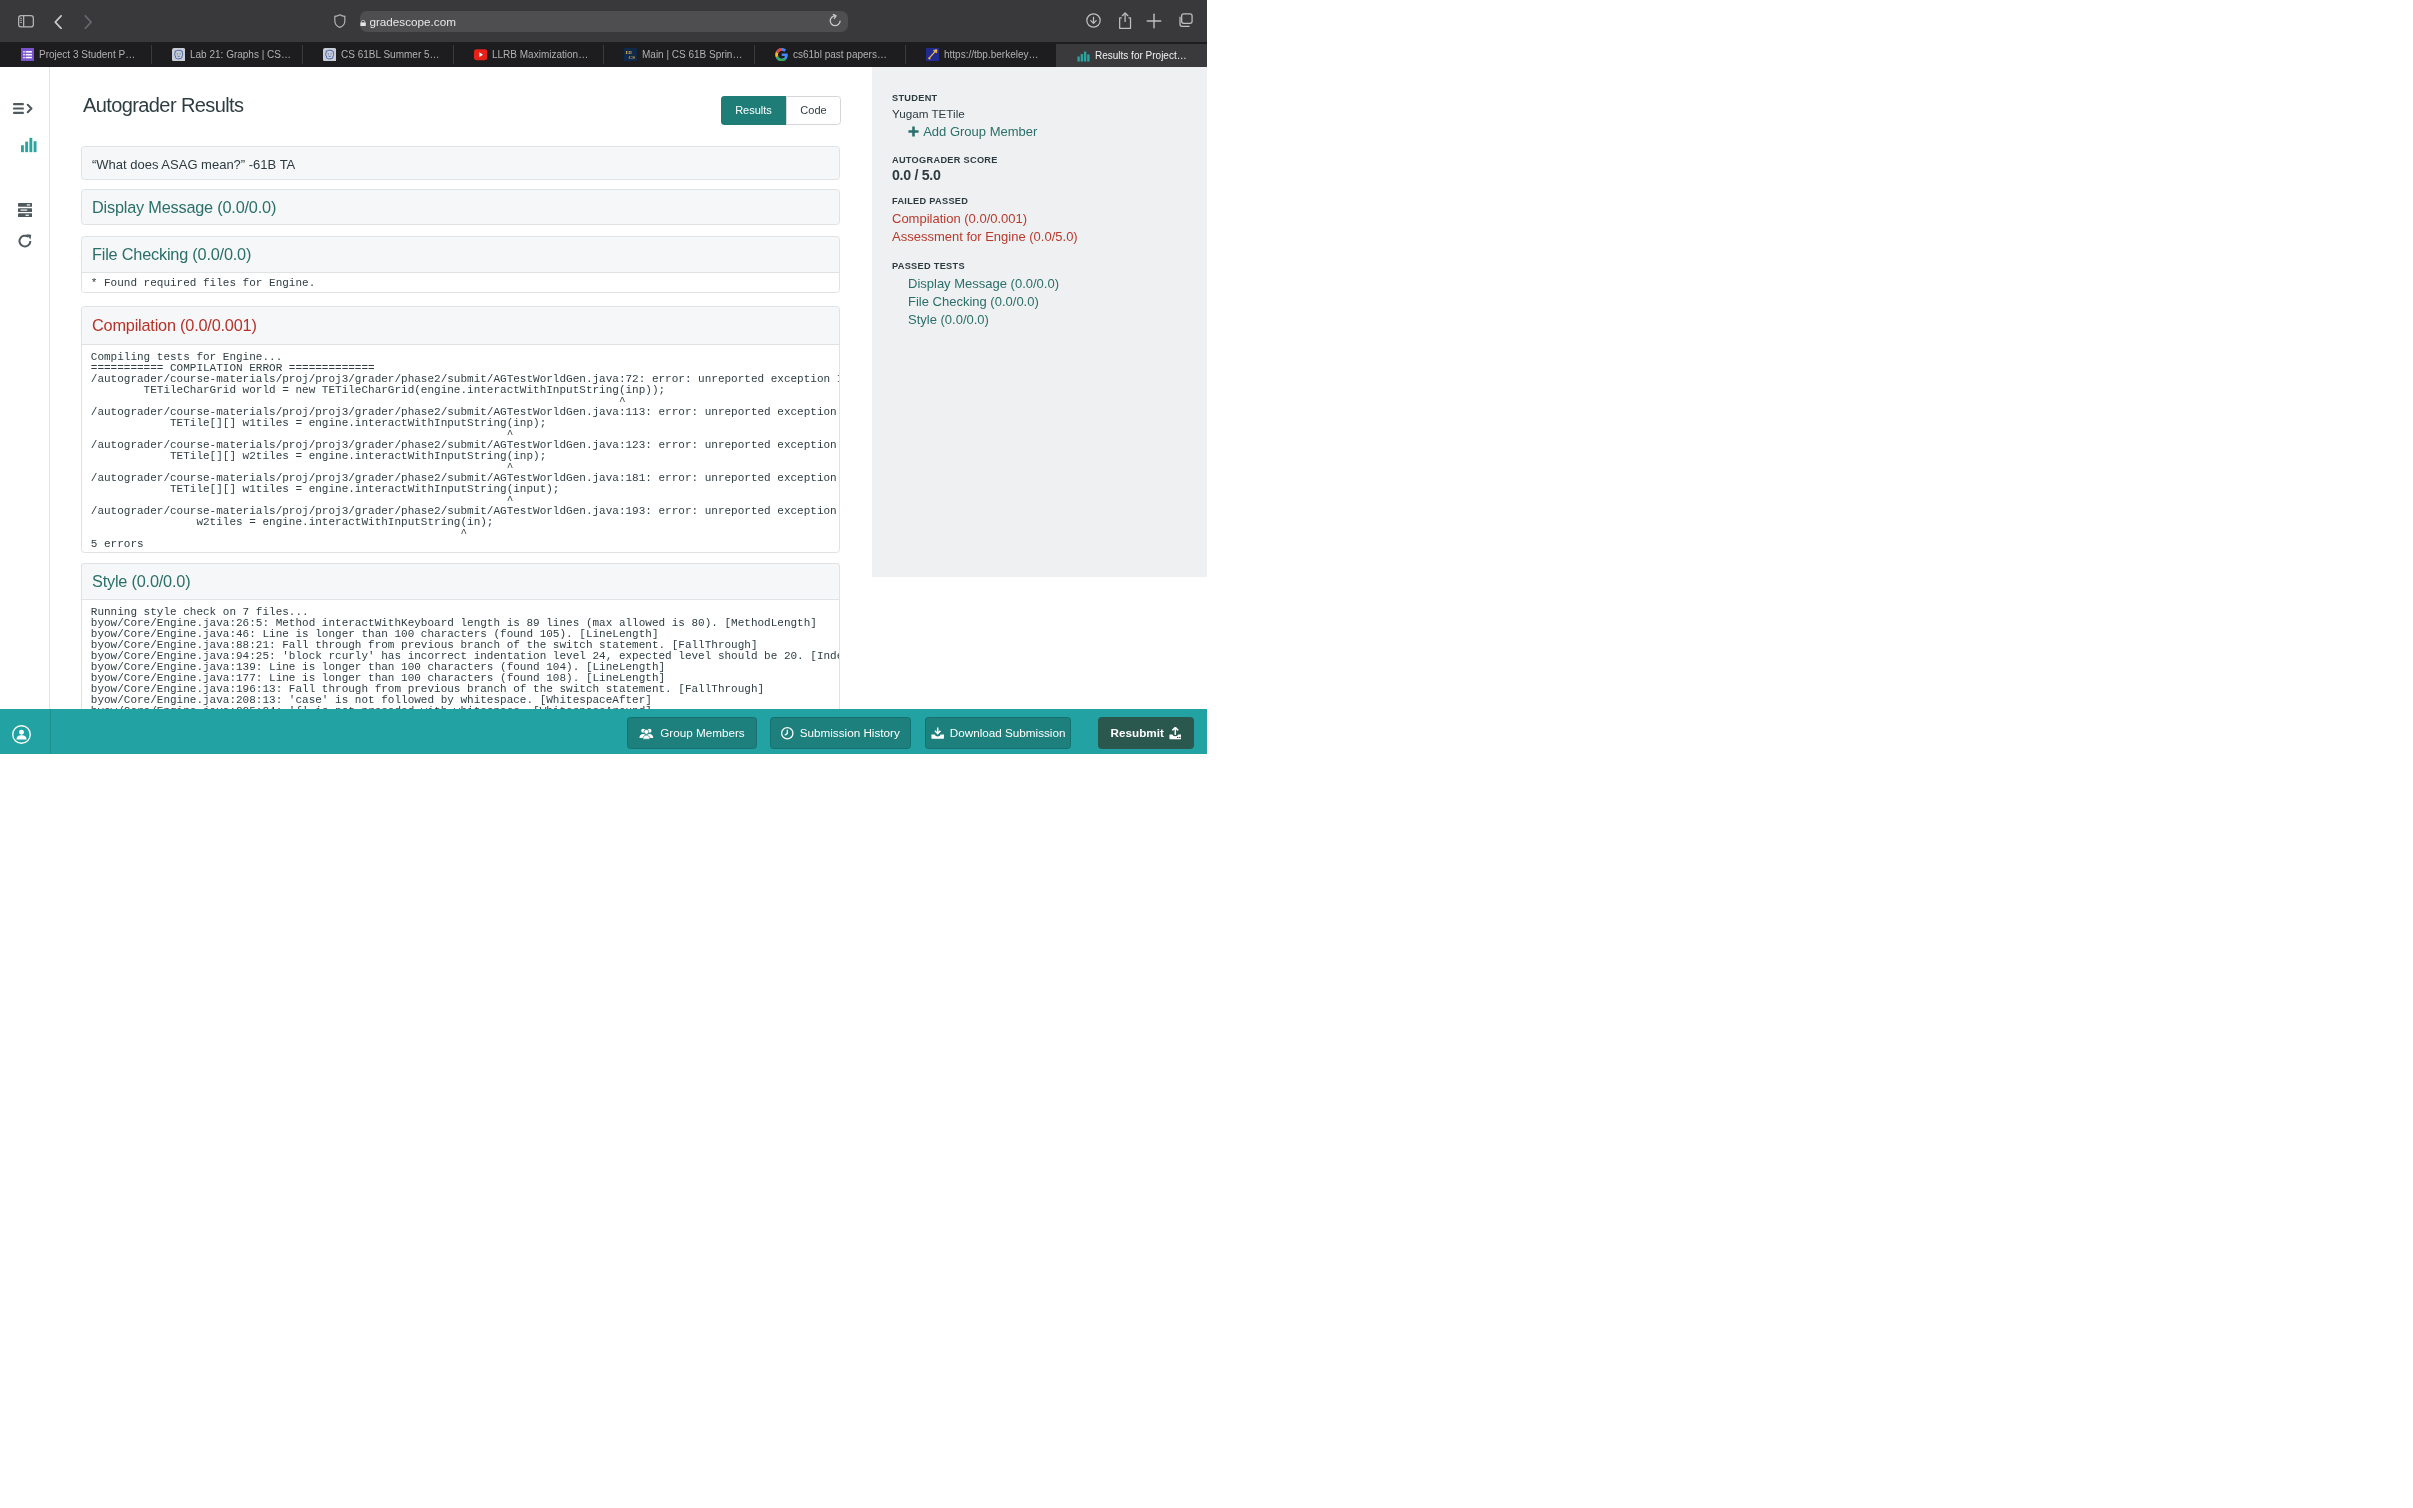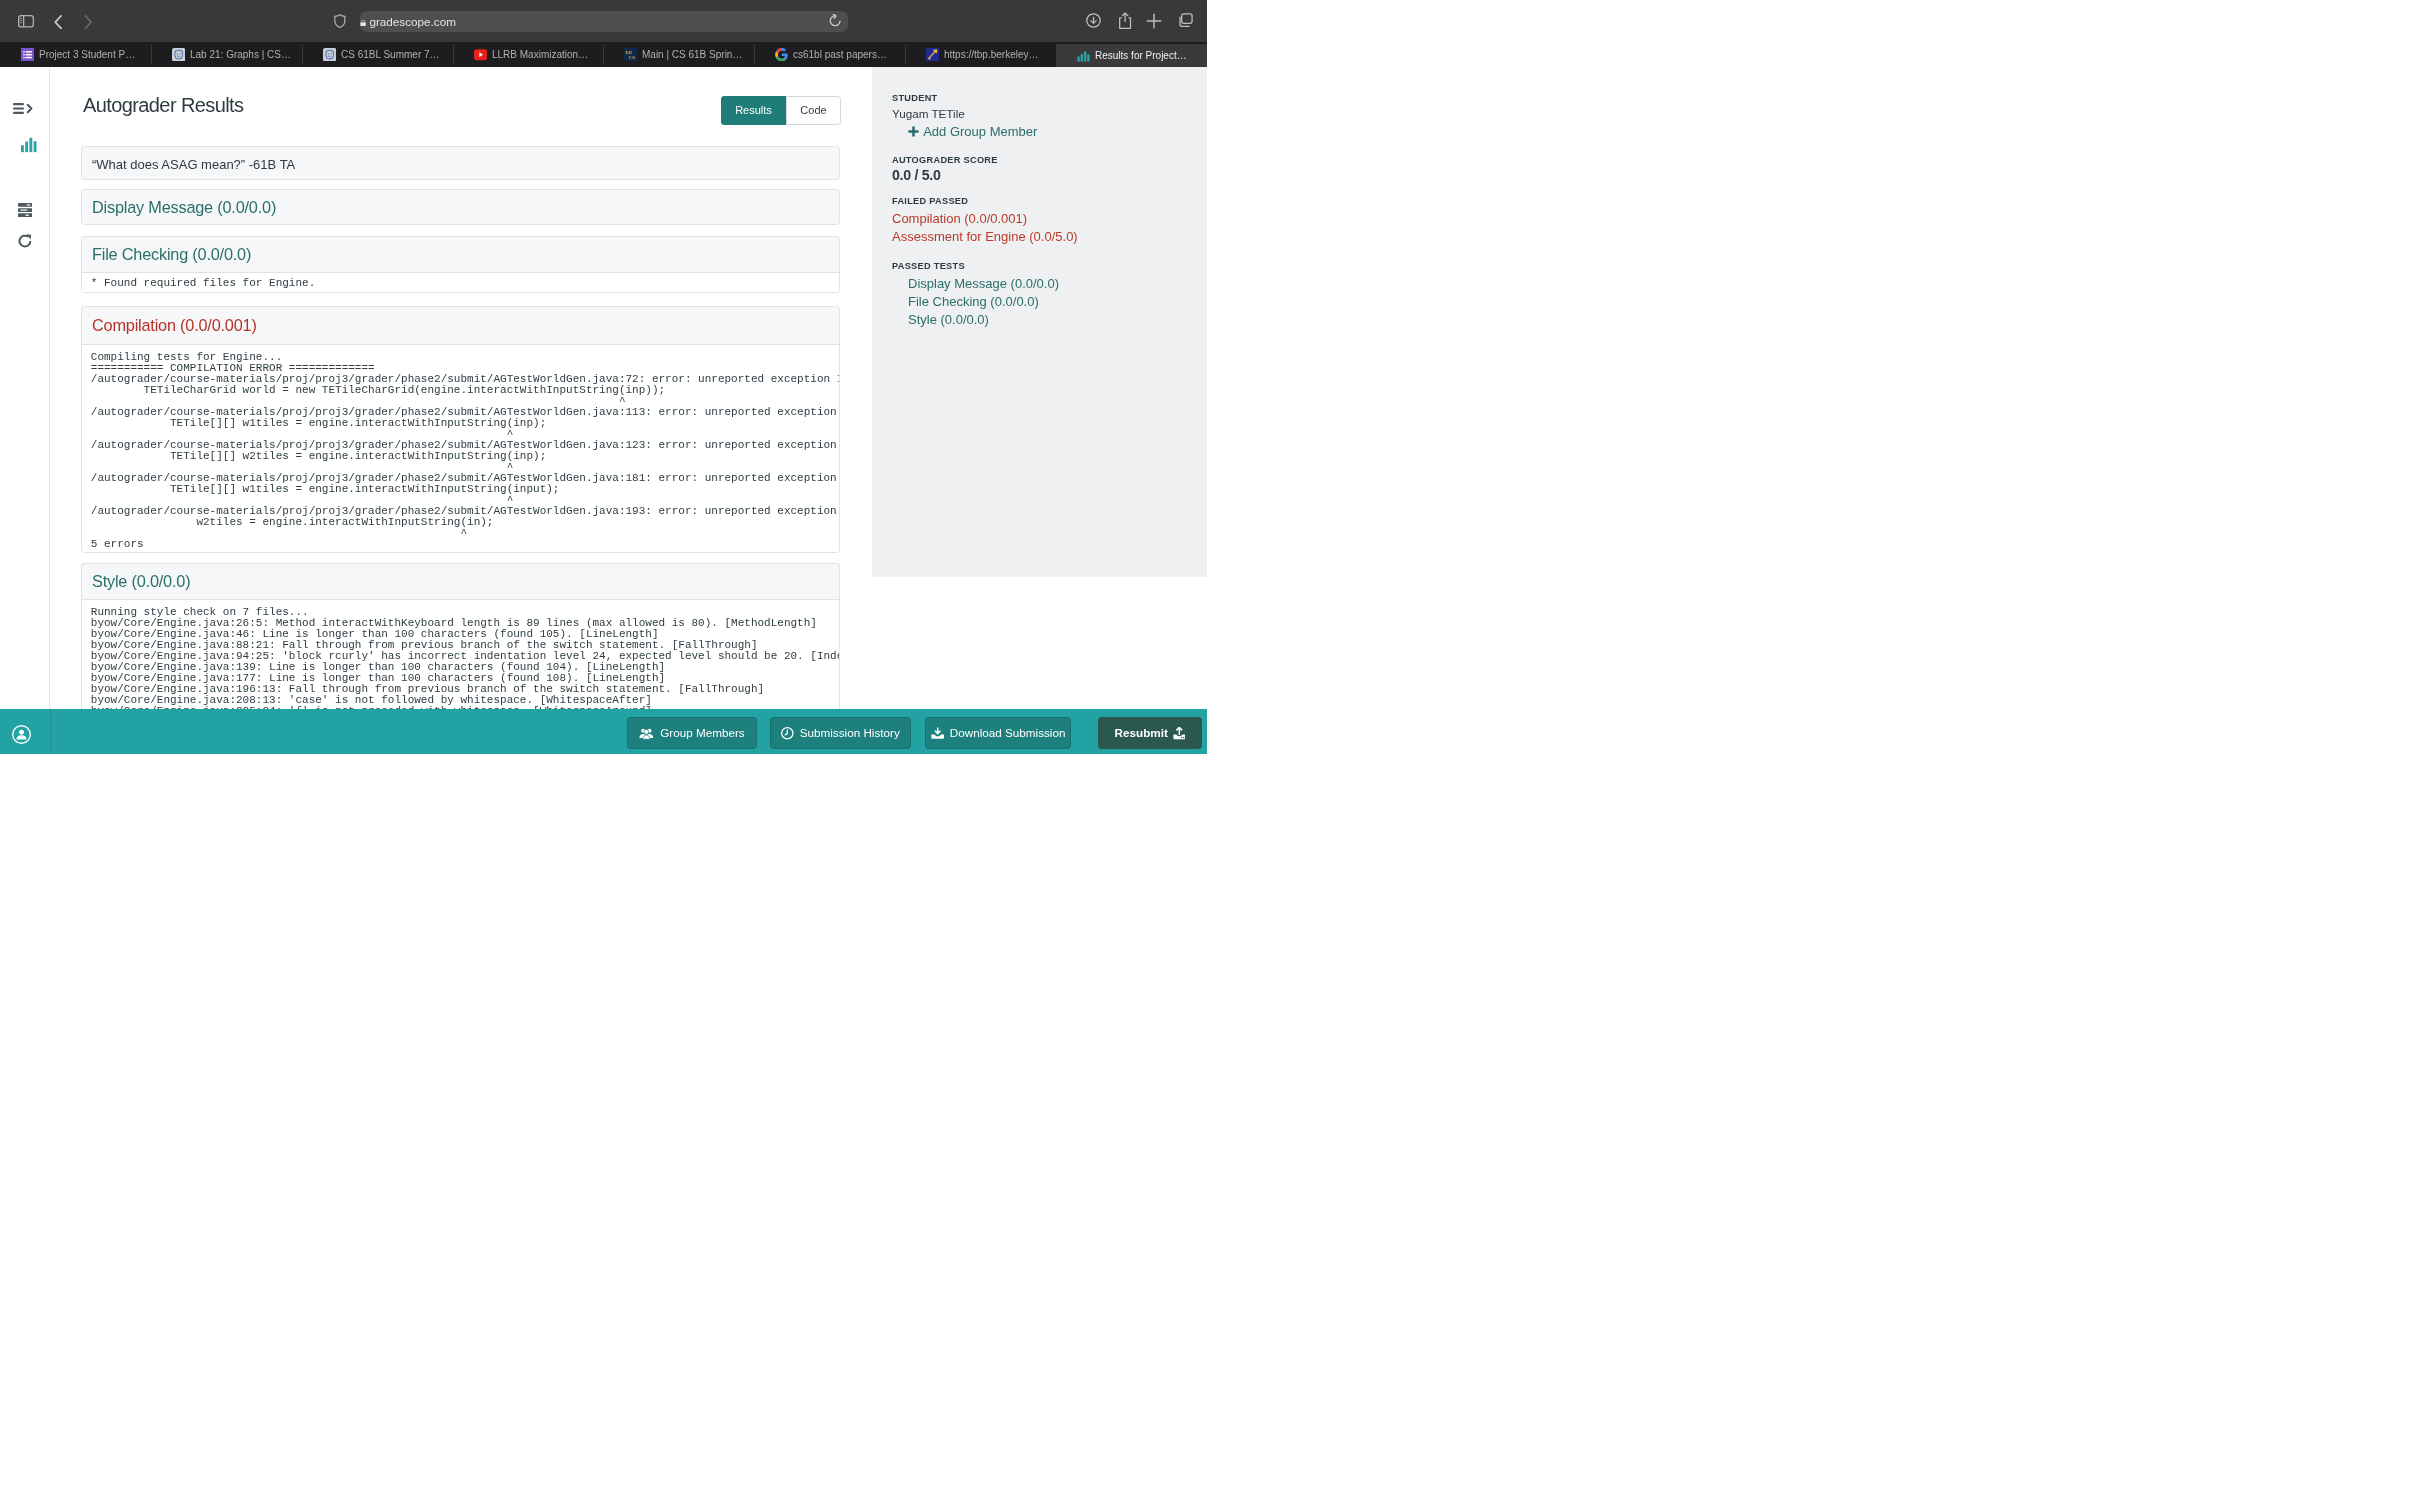--- a/index.html
+++ b/index.html
@@ -133,21 +133,21 @@
     <div class="tt">Lab 21: Graphs | CS…</div>
   </div>
   <div class="tab" style="left:302px">
     <svg class="ti" viewBox="0 0 16 16">
         <rect width="16" height="16" rx="2.5" fill="#c9cdd6"></rect>
       <path d="M5 3.5 C3.8 3 3.3 4 4 4.8 C3 6.5 3 9 4.5 10.8 C3.8 11.5 4.2 12.5 5.2 12.3 C6.8 13.3 9.2 13.3 10.8 12.3 C11.8 12.5 12.2 11.5 11.5 10.8 C13 9 13 6.5 12 4.8 C12.7 4 12.2 3 11 3.5 C9.3 2.4 6.7 2.4 5 3.5 Z" fill="none" stroke="#3a5ba8" stroke-width="1.1"></path>
       <circle cx="6.3" cy="7" r="0.7" fill="#3a5ba8"></circle>
         <circle cx="9.7" cy="7" r="0.7" fill="#3a5ba8"></circle>
       <path d="M6.5 9.5 C7.5 10.3 8.5 10.3 9.5 9.5" fill="none" stroke="#3a5ba8" stroke-width="1"></path>
       </svg>
-    <div class="tt">CS 61BL Summer 7…</div>
+    <div class="tt">CS 61BL Summer 5…</div>
   </div>
   <div class="tab" style="left:453px">
     <svg class="ti" viewBox="0 0 16 16">
         <rect y="1.5" width="16" height="13" rx="3.2" fill="#e62117"></rect>
       <path d="M6.4 5.2 L10.8 8 L6.4 10.8 Z" fill="#fff"></path>
       </svg>
     <div class="tt">LLRB Maximization…</div>
   </div>
   <div class="tab" style="left:603px">
     <svg class="ti" viewBox="0 0 16 16">
@@ -305,21 +305,21 @@
   <div class="fbtn" style="left:770px;width:141px">
     <svg width="12.6" height="12.6" viewBox="0 0 15 15">
         <circle cx="7.5" cy="7.5" r="6.7" fill="none" stroke="#fff" stroke-width="1.5"></circle>
         <polyline points="7.5,3.8 7.5,7.9 5,9.4" fill="none" stroke="#fff" stroke-width="1.5" stroke-linecap="round"></polyline>
       </svg>Submission History</div>
   <div class="fbtn" style="left:925px;width:146px">
     <svg width="13.4" height="12.6" viewBox="0 0 16 15">
         <path d="M8 0.5 L8 7.5 M4.7 4.5 L8 8 L11.3 4.5" stroke="#fff" stroke-width="1.8" fill="none"></path>
         <path d="M0.5 9 L0.5 13 Q0.5 14 1.5 14 L14.5 14 Q15.5 14 15.5 13 L15.5 9 L11.5 9 Q11 11.2 8 11.2 Q5 11.2 4.5 9 Z" fill="#fff"></path>
       </svg>Download Submission</div>
-  <div class="fbtn" id="btn-resubmit" style="left:1098px;width:104px">Resubmit
+  <div class="fbtn" id="btn-resubmit" style="left:1098px;width:96px">Resubmit
     <svg style="margin-left:1.7px;margin-right:0" width="12.6" height="12.6" viewBox="0 0 15 15">
         <path d="M7.5 9.5 L7.5 1 M4 4 L7.5 0.5 L11 4" stroke="#fff" stroke-width="1.8" fill="none"></path>
         <path d="M0.5 9 L0.5 13.5 Q0.5 14.5 1.5 14.5 L13.5 14.5 Q14.5 14.5 14.5 13.5 L14.5 9 L11 9 Q10.5 11 7.5 11 Q4.5 11 4 9 Z" fill="#fff"></path>
         <rect x="9.5" y="11.8" width="1.6" height="1.3" fill="#2b584e"></rect>
         <rect x="12" y="11.8" width="1.6" height="1.3" fill="#2b584e"></rect>
       </svg></div>
 </div>
 
 
 </body></html>

